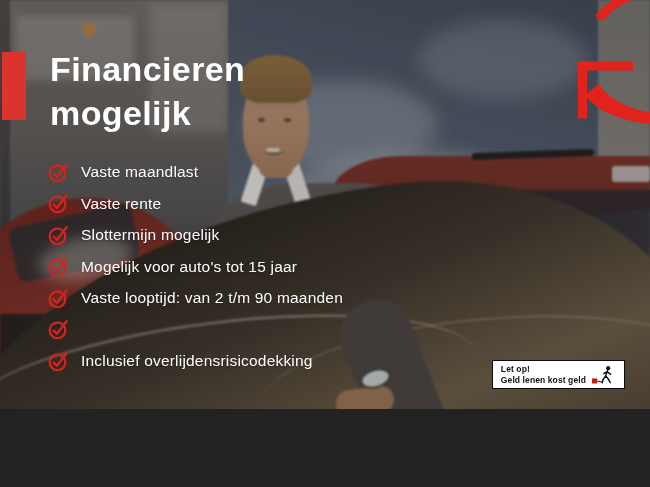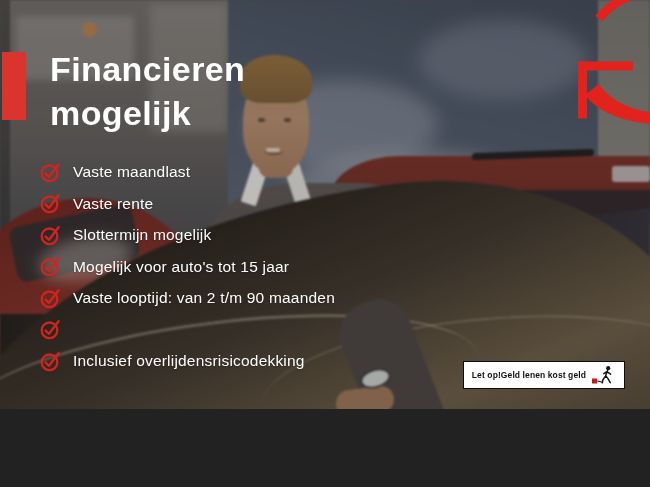--- a/index.html
+++ b/index.html
@@ -64,29 +64,29 @@
   .sleeve{left:356px;top:298px;width:72px;height:155px;background:#494341;border-radius:32px;transform:rotate(-21deg);}
   .hand{left:336px;top:388px;width:58px;height:27px;background:#9c7557;border-radius:13px;transform:rotate(-8deg);}
   .watch{left:360px;top:369px;width:27px;height:15px;background:#ccd1cc;border:2px solid #3a3a3a;border-radius:50%;transform:rotate(-16deg);}
   .dim{position:absolute;inset:0;background:rgba(30,30,34,.22);}
   
   .arc-logo{position:absolute;top:0;right:0;}
   .red-block{position:absolute;left:2px;top:52px;width:24px;height:68px;background:#DB332D;}
   .title{position:absolute;left:50px;top:47px;color:#fff;font-size:34px;line-height:44px;
          font-weight:600;letter-spacing:.4px;margin:0;}
   .title span{display:block;}
-  .checklist{position:absolute;left:40px;top:161px;margin:0;padding:0;list-style:none;}
+  .checklist{position:absolute;left:48px;top:161px;margin:0;padding:0;list-style:none;}
   .check-item{display:flex;align-items:center;gap:12px;height:22px;margin-bottom:9.5px;}
   .ck{width:21px;height:21px;flex:0 0 21px;}
   .ck svg{overflow:visible;display:block;}
   .ck-label{color:#fff;font-size:15.5px;font-weight:500;letter-spacing:.2px;white-space:nowrap;
             text-shadow:0 1px 2px rgba(0,0,0,.25);}
   .badge{position:absolute;right:25px;bottom:20px;background:#fff;border:1.5px solid #0d0d0d;
          display:flex;align-items:center;gap:5px;padding:3px 7px 3px 8px;}
-  .badge-text{display:flex;color:#101010;font-size:8.5px;font-weight:bold;line-height:10.5px;letter-spacing:.1px;}
+  .badge-text{display:flex;flex-direction:column;color:#101010;font-size:8.5px;font-weight:bold;line-height:10.5px;letter-spacing:.1px;}
 </style>
 </head>
 <body>
 
 <div class="stage">
 
   <div class="photo">
     <div class="ph wall"></div>
     <div class="ph poster-a"></div>
     <div class="ph poster-dot"></div>

